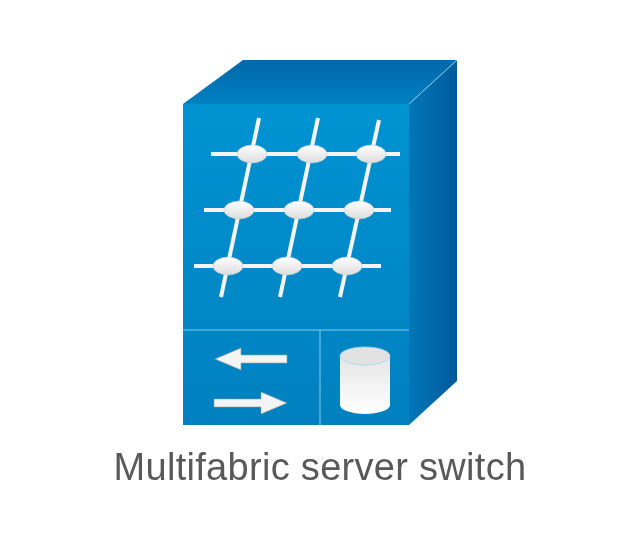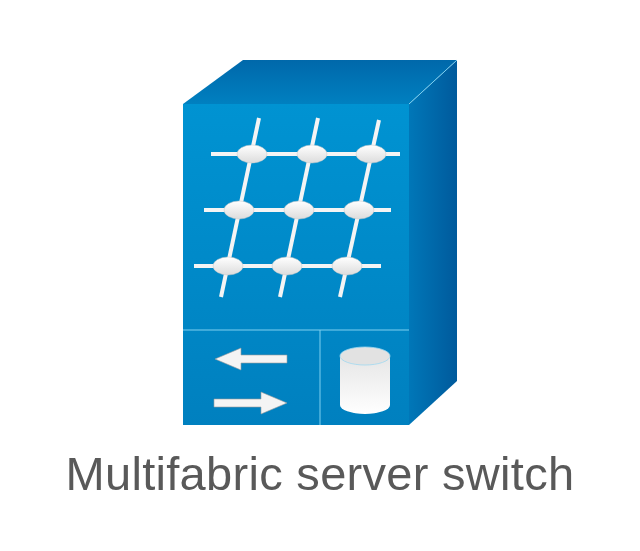--- a/index.html
+++ b/index.html
@@ -1,19 +1,19 @@
 <!DOCTYPE html>
 <html><head>
 <meta charset="utf-8">
 <style>
   html,body{margin:0;padding:0;background:#ffffff;}
   body{width:640px;height:551px;position:relative;overflow:hidden;}
   #icon{position:absolute;left:0;top:0;}
   .caption{position:absolute;left:0;width:640px;top:446px;text-align:center;
-    font-family:"Liberation Sans",sans-serif;font-size:47px;color:#595959;letter-spacing:0.3px;}
+    font-family:"Liberation Sans",sans-serif;font-size:38px;color:#595959;letter-spacing:0.3px;}
 </style>
 </head>
 <body>
 
 <svg id="icon" width="640" height="551" viewBox="0 0 640 551" xmlns="http://www.w3.org/2000/svg">
   <defs>
     <linearGradient id="gFront" x1="0" y1="0" x2="0" y2="1">
       <stop offset="0" stop-color="#0093d2"></stop>
       <stop offset="1" stop-color="#0080bf"></stop>
     </linearGradient>

